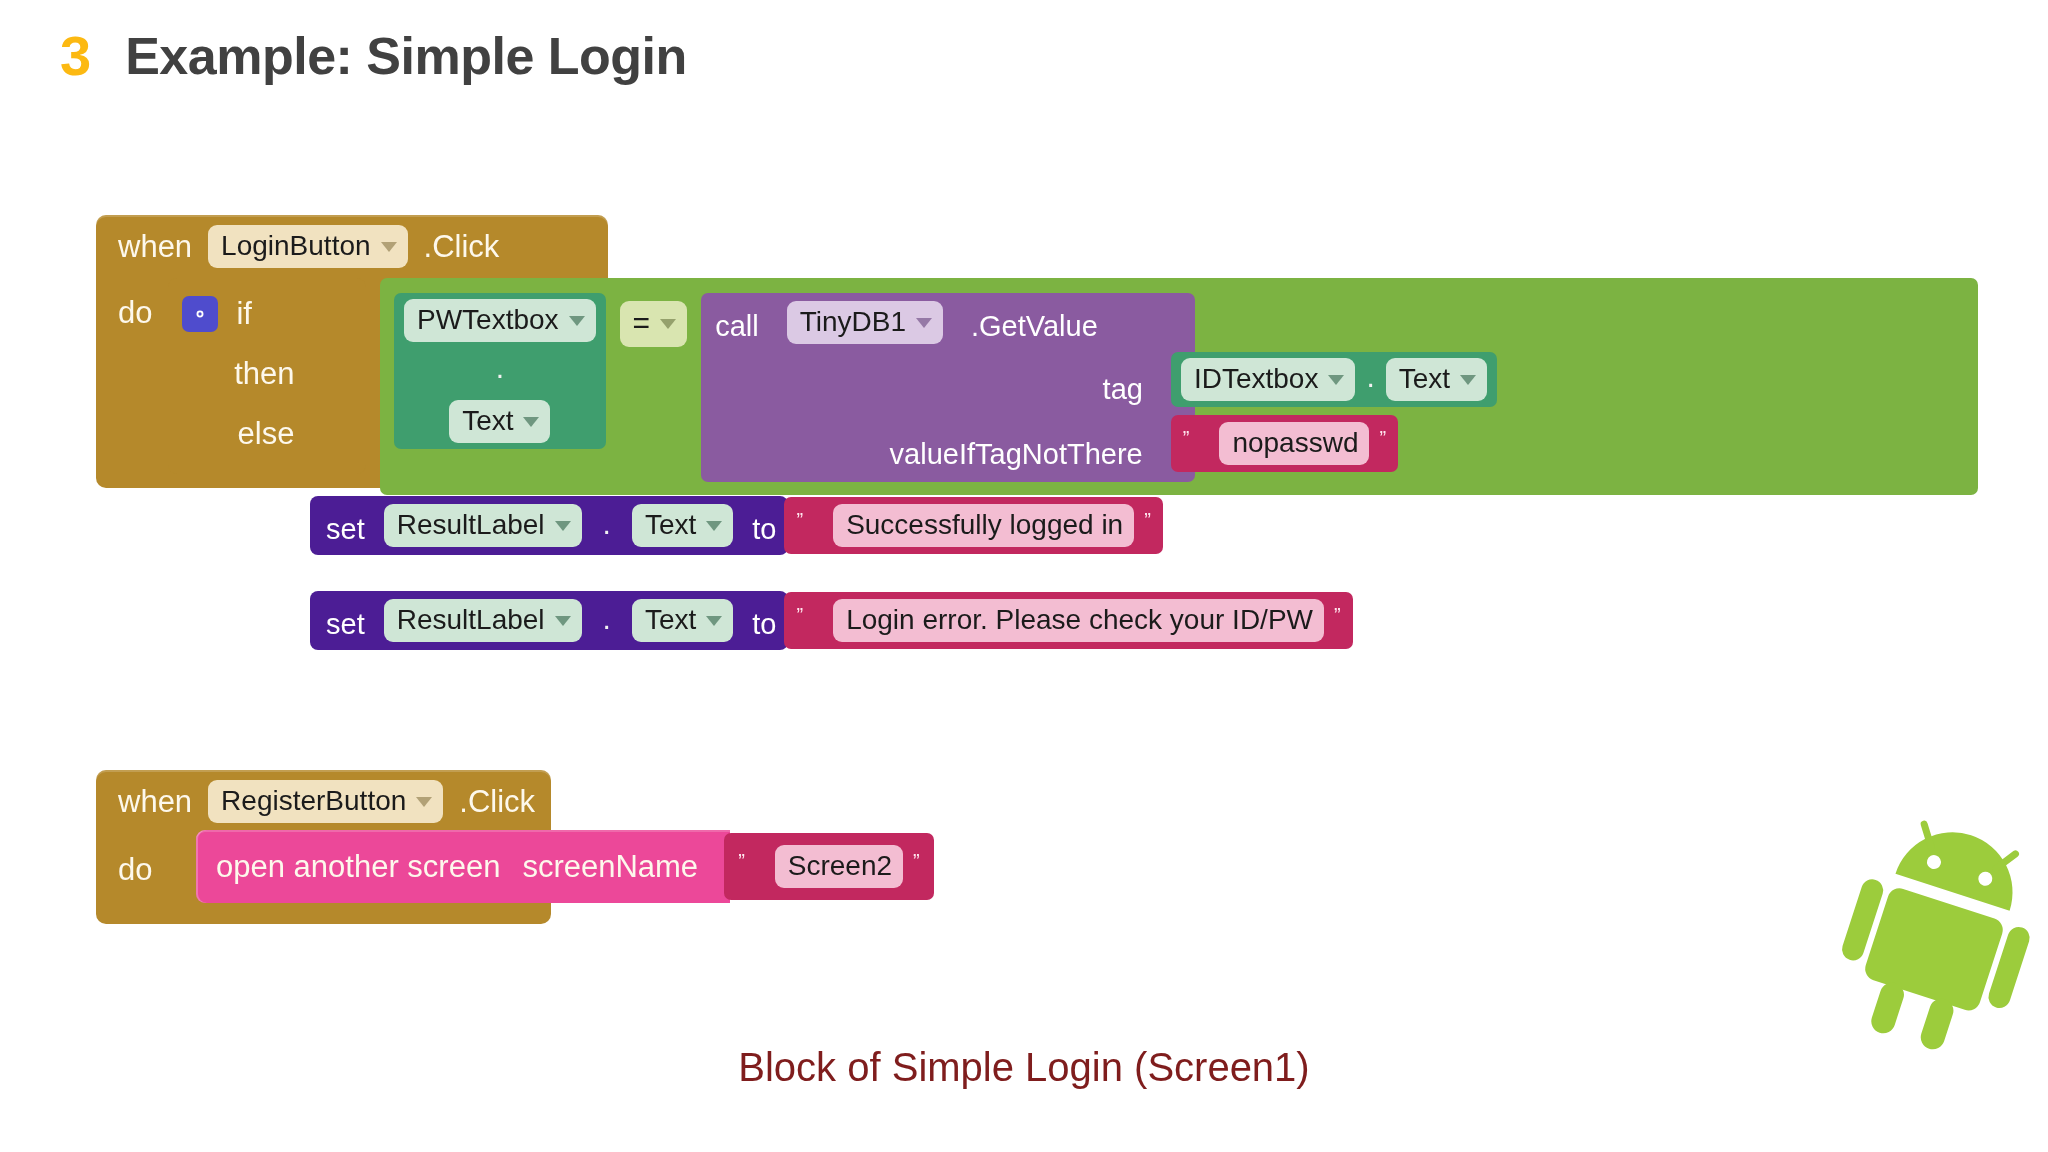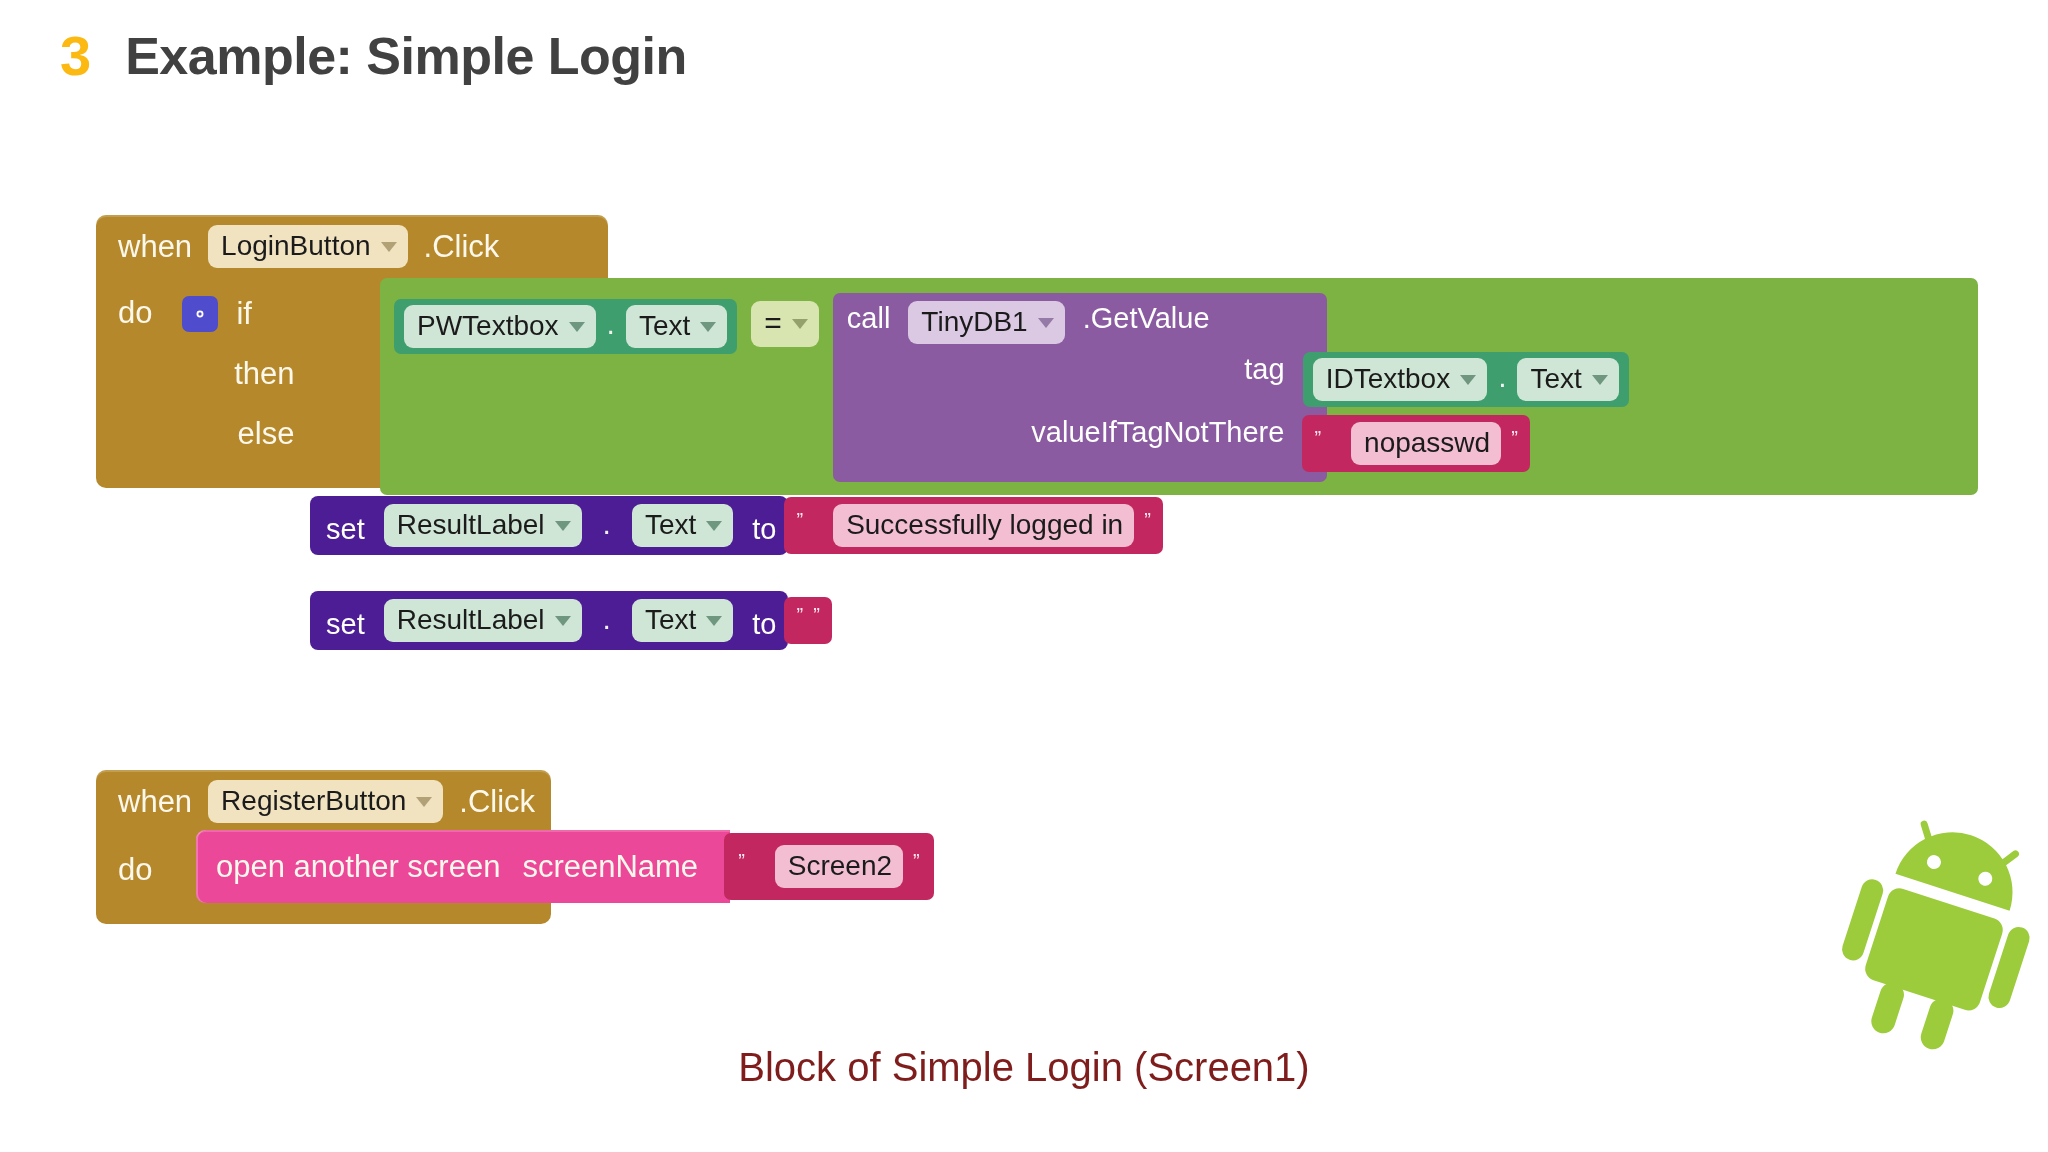--- a/index.html
+++ b/index.html
@@ -155,22 +155,22 @@
     color: #ffffff;
     font-size: 29px;
     padding: 8px 10px 10px 14px;
     display: flex;
     flex-direction: column;
     gap: 6px;
     min-width: 380px;
   }
   .purple-row {
     display: flex;
-    align-items: flex-start;
-    gap: 18px;
+    align-items: flex-end;
+    gap: 28px;
   }
   .purple-row.right { justify-content: flex-end; }
 
   .setter {
     background: #4c1d95;
     border-radius: 8px;
     display: inline-flex;
     align-items: flex-end;
     gap: 19px;
     padding: 8px 12px 8px 16px;
@@ -265,21 +265,21 @@
         </div>
 
       </div>
     </div>
   </div>
 </div>
 
 <div class="blocks-canvas val-green" style="left:380px; top:278px; width:1580px; align-items:flex-start;">
   <div style="display:flex; align-items:flex-start; gap:14px; padding:6px 4px;">
 
-    <div class="getter" style="margin-top:8px;">
+    <div class="getter" style="margin-top:2px;flex-direction:column;">
       <span class="chip mint">
         <span>PWTextbox</span>
         <span class="caret"></span>
       </span>
       <span class="dot">.</span>
       <span class="chip mint">
         <span>Text</span>
         <span class="caret"></span>
       </span>
     </div>
@@ -357,20 +357,21 @@
     </span>
     <span class="dot">.</span>
     <span class="chip mint">
       <span>Text</span>
       <span class="caret"></span>
     </span>
     <span class="lbl">to</span>
   </div>
   <div class="text-block" style="margin-left:-4px;">
     <span class="quote">”</span>
+    <span class="chip pink">Login error. Please check your ID/PW</span>
     <span class="quote">”</span>
   </div>
 </div>
 
 <div class="event-block" style="left:96px; top:770px; width:455px; padding-bottom:36px;">
 
   <div class="event-hat">
     <span class="lbl">when</span>
     <span class="chip gold">
       <span>RegisterButton</span>

